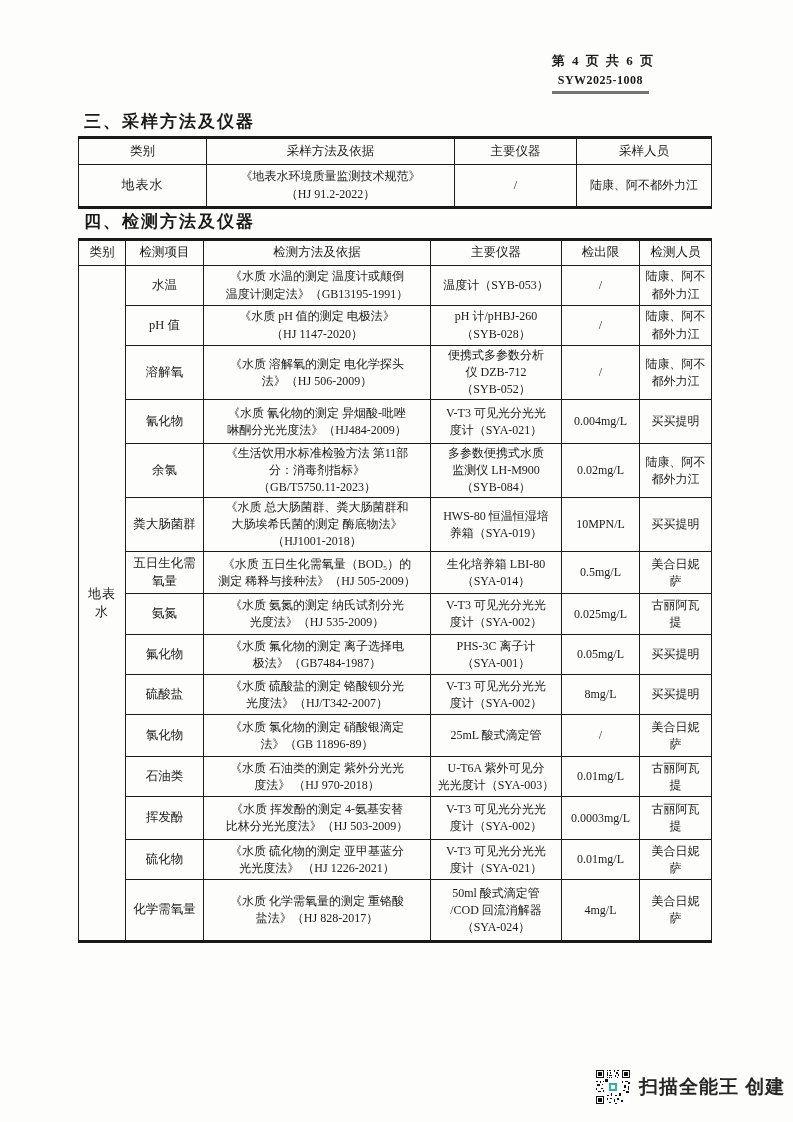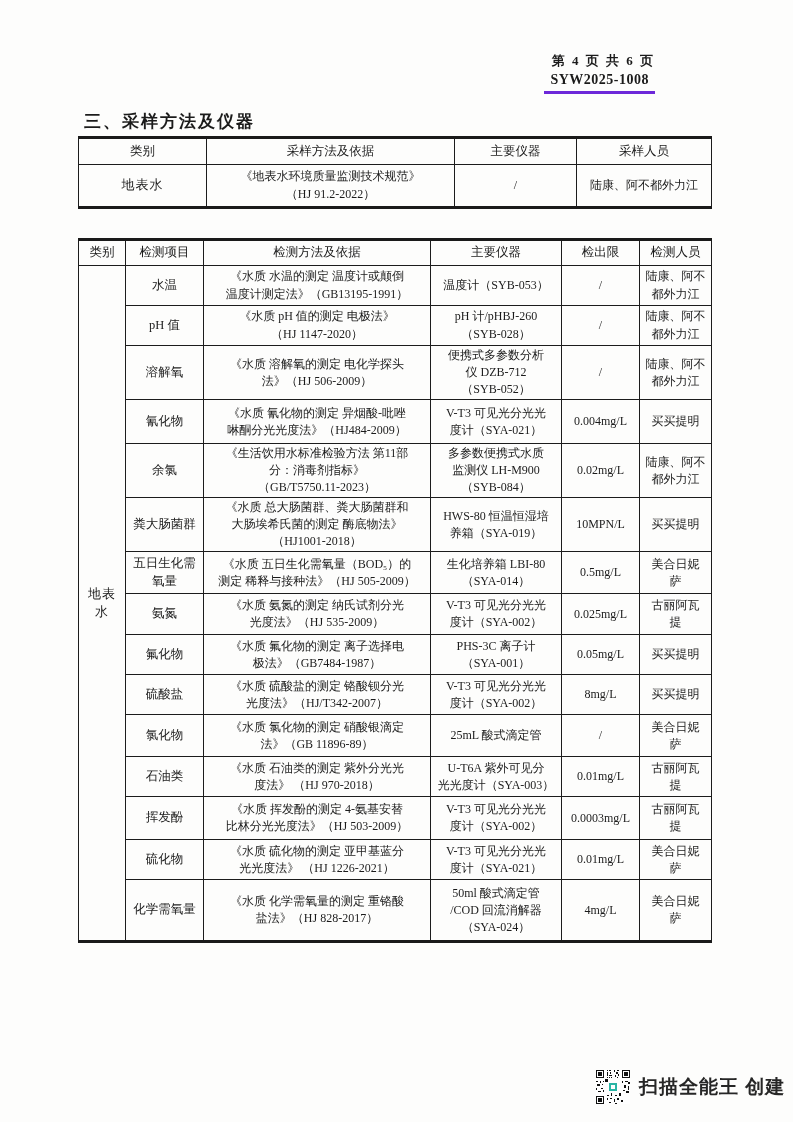--- a/index.html
+++ b/index.html
@@ -2,24 +2,24 @@
 <html><head>
 <meta charset="utf-8">
 <style>
   html,body { margin:0; padding:0; background:#e8e8e8; }
   .page {
     position:relative; width:793px; height:1122px; margin:0 auto;
     background:#fdfdfc; color:#1b1b1b; overflow:hidden;
     font-family:"Liberation Serif","DejaVu Serif",serif;
   }
   
-  .doc-header { position:absolute; top:52px; right:138px; text-align:right; font-weight:bold; }
+  .doc-header { position:absolute; top:52px; right:138px; text-align:left; font-weight:bold; }
   .page-info { font-size:13px; letter-spacing:2px; white-space:nowrap; }
-  .doc-code  { display:inline-block; font-size:14px; letter-spacing:.5px; margin-top:2px;
-               padding:0 6px 3px; border-bottom:3px solid #6d28d9; }
+  .doc-code  { display:inline-block; font-size:12px; letter-spacing:.5px; margin-top:2px;
+               padding:0 6px 3px; border-bottom:3px solid #737373; }
   
   .sec-title { position:absolute; left:84px; font-size:17px; font-weight:bold; letter-spacing:2px; }
   #t3-title { top:110px; }
   #t4-title { top:210px; }
   
   table { position:absolute; left:78px; width:633px; border-collapse:collapse; table-layout:fixed;
           border-top:3px solid #1a1a1a; border-bottom:3px solid #1a1a1a;
           border-left:1px solid #1a1a1a; border-right:1px solid #1a1a1a; }
   #sampling-table  { top:136px; }
   #detection-table { top:238px; }
@@ -84,20 +84,21 @@
     <tr>
       <td class="cat">地表水</td>
       <td>《地表水环境质量监测技术规范》
 （HJ 91.2-2022）</td>
       <td>/</td>
       <td>陆康、阿不都外力江</td>
     </tr>
   </tbody>
     </table>
 
+  <div class="sec-title" id="t4-title">四、检测方法及仪器</div>
 
   <table id="detection-table">
     <colgroup>
         <col style="width:47px">
         <col style="width:78px">
         <col style="width:227px">
         <col style="width:131px">
         <col style="width:78px">
         <col style="width:72px">
       </colgroup>

